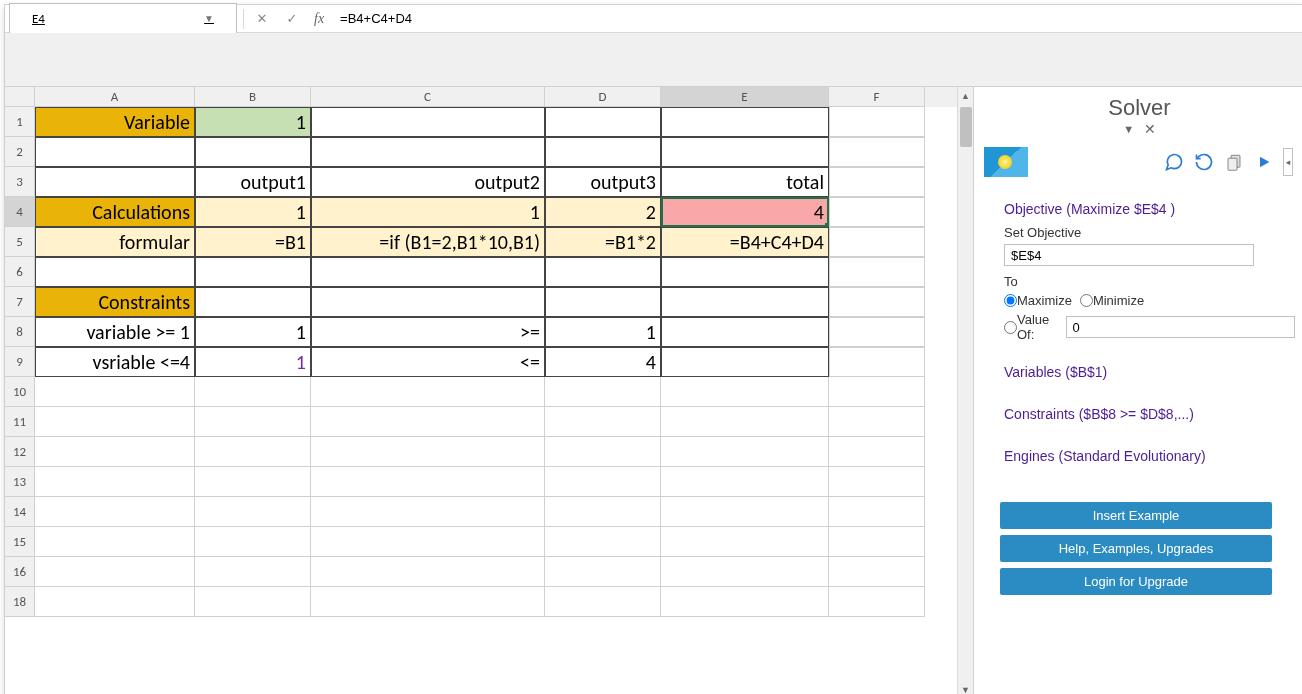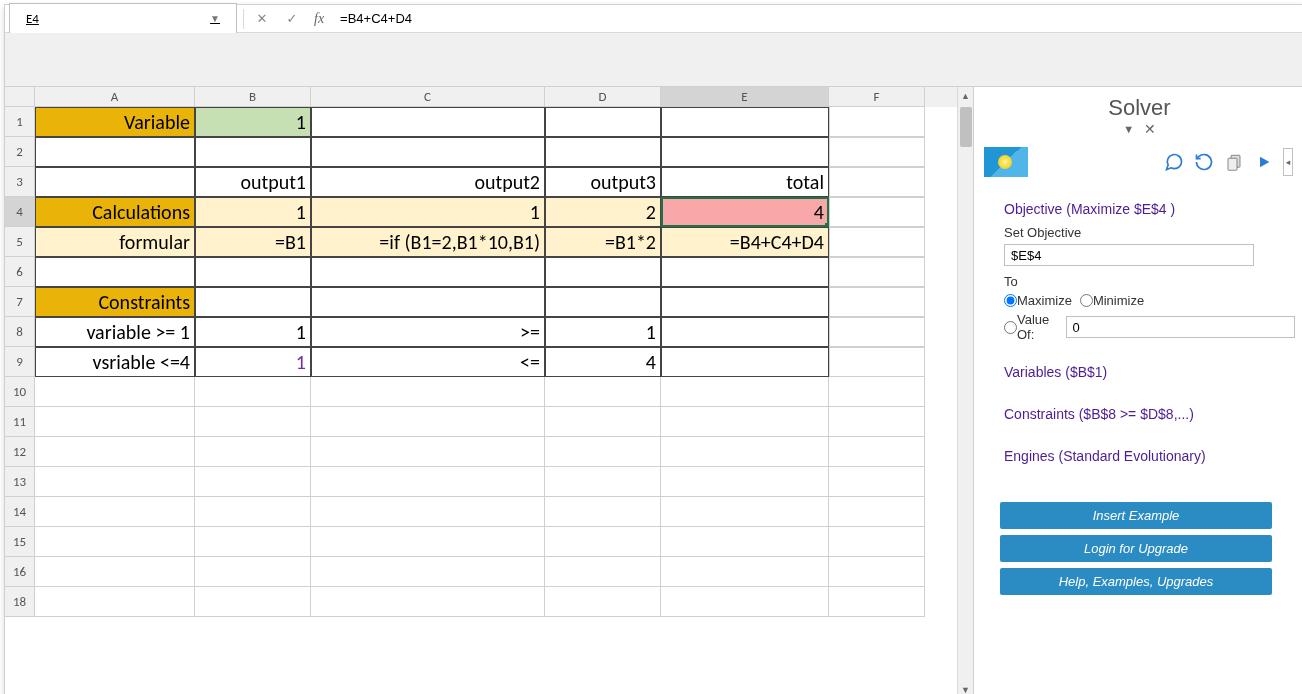--- a/index.html
+++ b/index.html
@@ -31,21 +31,21 @@
     gap: 6px;
   }
   .name-box {
     width: 228px;
     height: 32px;
     border: 1px solid #c0c0c0;
     background: #fff;
     display: flex;
     align-items: center;
     justify-content: space-between;
-    padding: 0 16px;
+    padding: 0 22px;
     font-size: 13px;
     text-decoration: underline;
   }
   .name-box .caret {
     color: #777;
     font-size: 10px;
   }
   .fb-sep {
     width: 1px;
     height: 20px;
@@ -290,21 +290,20 @@
     width: 272px;
     margin: 6px 0 6px 16px;
     background: #2b8cc4;
     color: #fff;
     border: none;
     padding: 6px 0;
     font-size: 13px;
     cursor: pointer;
     border-radius: 2px;
     text-align: center;
-    font-style: italic;
   }
   .solver-btns { margin-top: 24px; }
   .row.bd .cell { border: 1px solid #444; }
   .expand-tab {
     width: 10px; height: 28px;
     border: 1px solid #c0c0c0;
     display:flex;align-items:center;justify-content:center;
     font-size:9px;color:#666;
     cursor:pointer;
   }
@@ -570,18 +569,18 @@
           <input type="text" class="valof-input" value="0" style="">
         </div>
       </div>
 
       <div class="solver-link" style="margin-top:18px">Variables ($B$1)</div>
       <div class="solver-link" style="margin-top:18px">Constraints ($B$8 &gt;= $D$8,...)</div>
       <div class="solver-link" style="margin-top:18px">Engines (Standard Evolutionary)</div>
 
       <div class="solver-btns">
         <button class="solver-btn">Insert Example</button>
+        <button class="solver-btn">Help, Examples, Upgrades</button>
         <button class="solver-btn">Login for Upgrade</button>
-        <button class="solver-btn">Help, Examples, Upgrades</button>
       </div>
     </div>
   </div>
 </div>
 
 </body></html>

